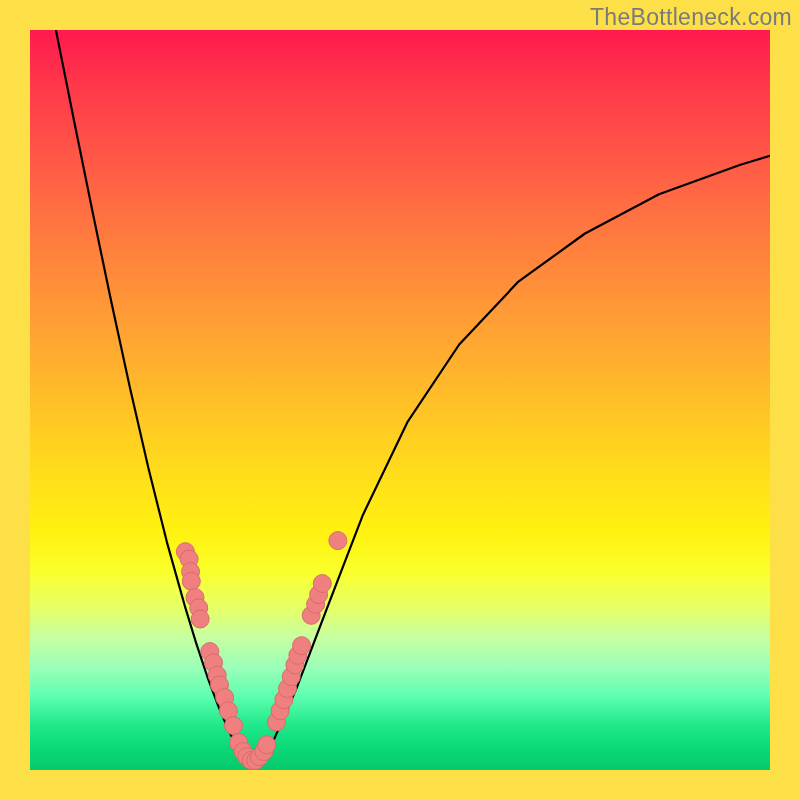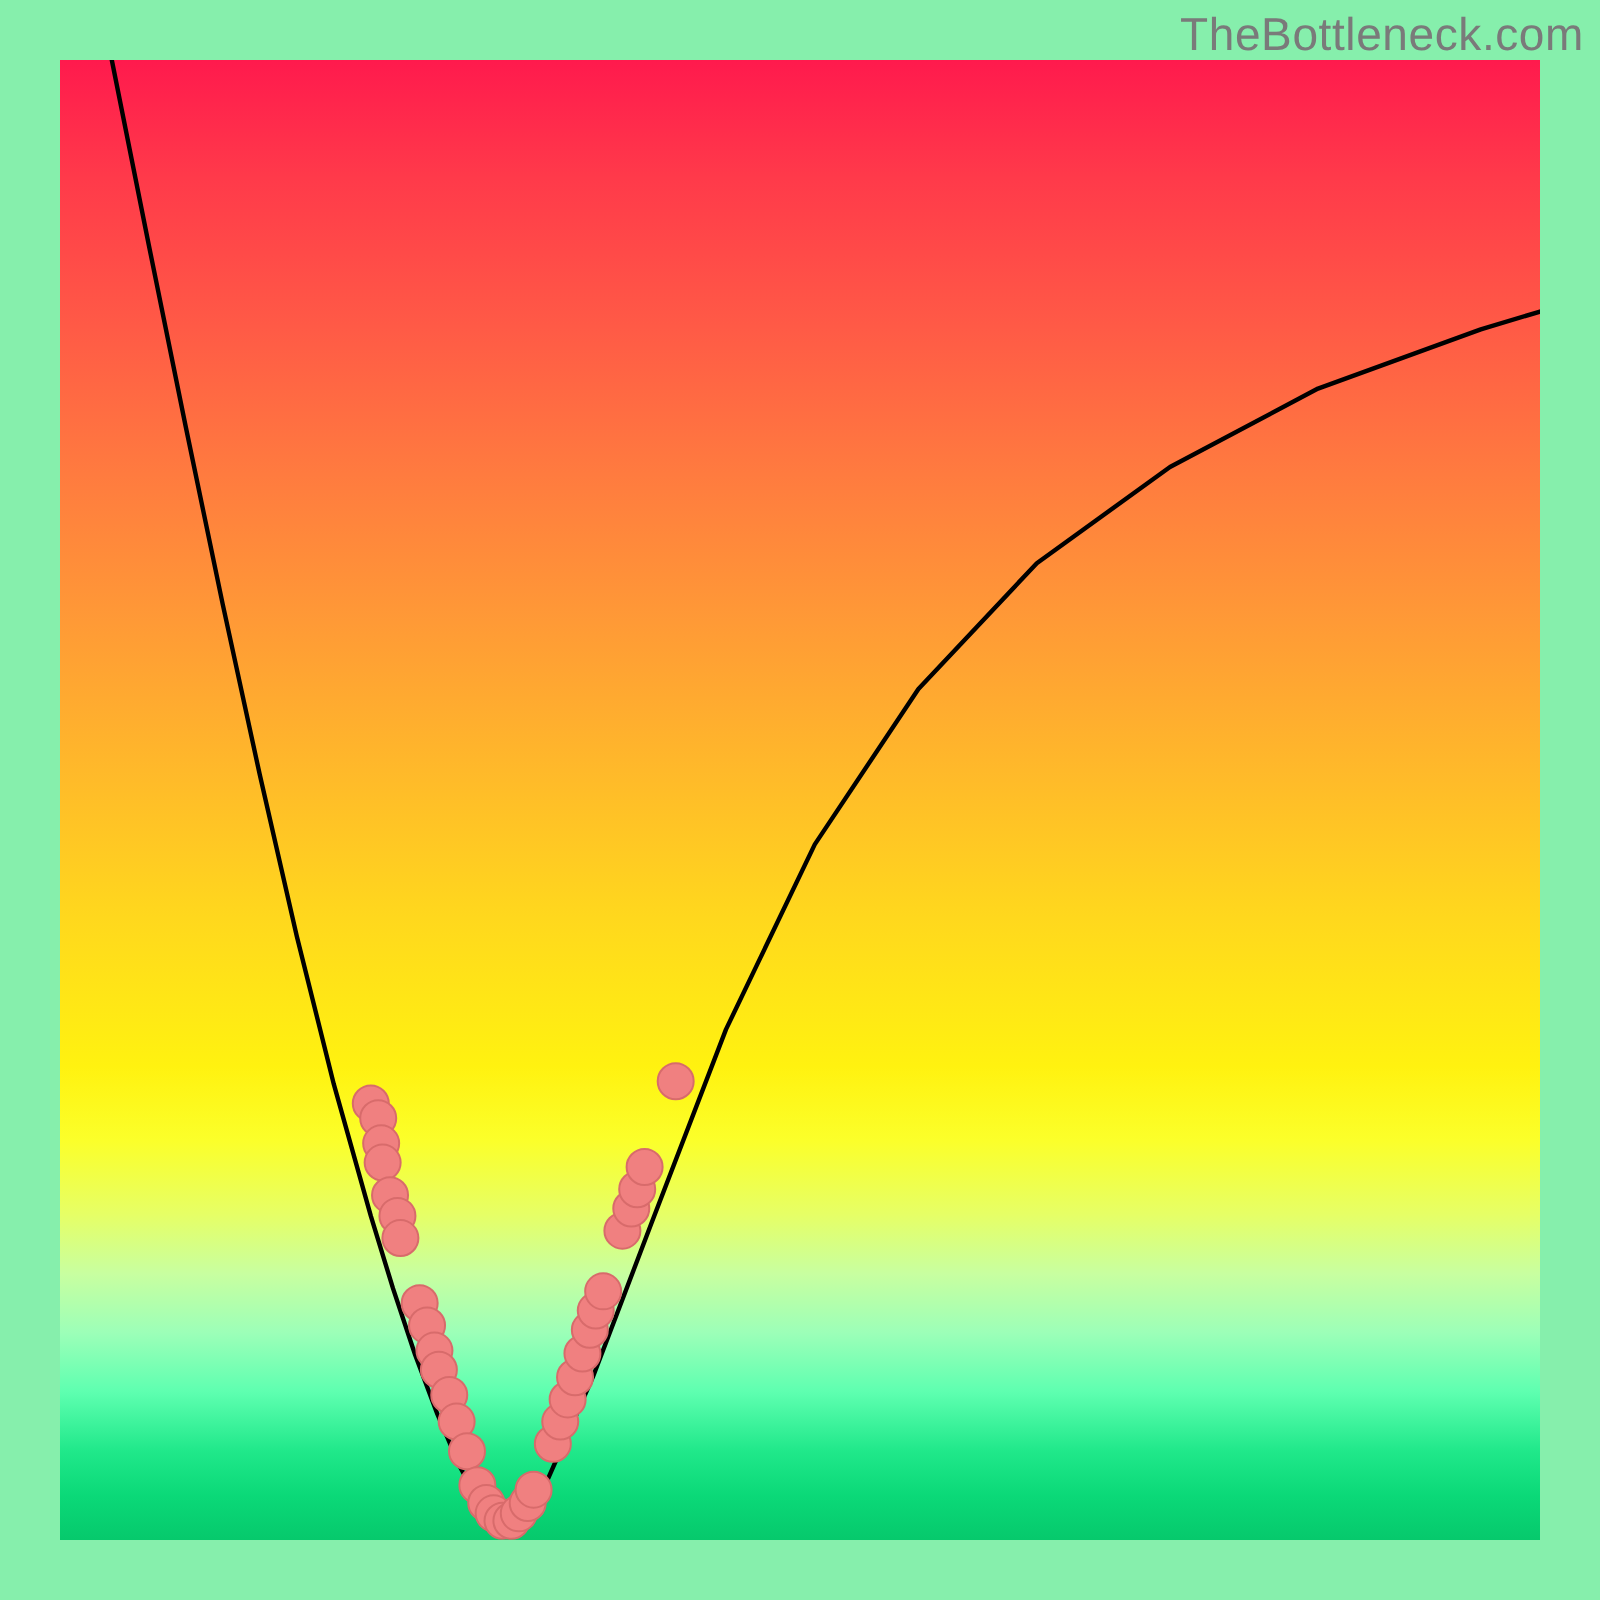--- a/index.html
+++ b/index.html
@@ -8,21 +8,21 @@
     width: 800px;
     height: 800px;
     overflow: hidden;
     background: #000;
     font-family: Arial, Helvetica, sans-serif;
   }
   .outer {
     position: relative;
     width: 800px;
     height: 800px;
-    background: #86efac;
+    background: #fde047;
   }
   .plot {
     position: absolute;
     left: 30px;
     top: 30px;
     width: 740px;
     height: 740px;
     background: linear-gradient(
       to bottom,
       #ff1a4d 0%,

